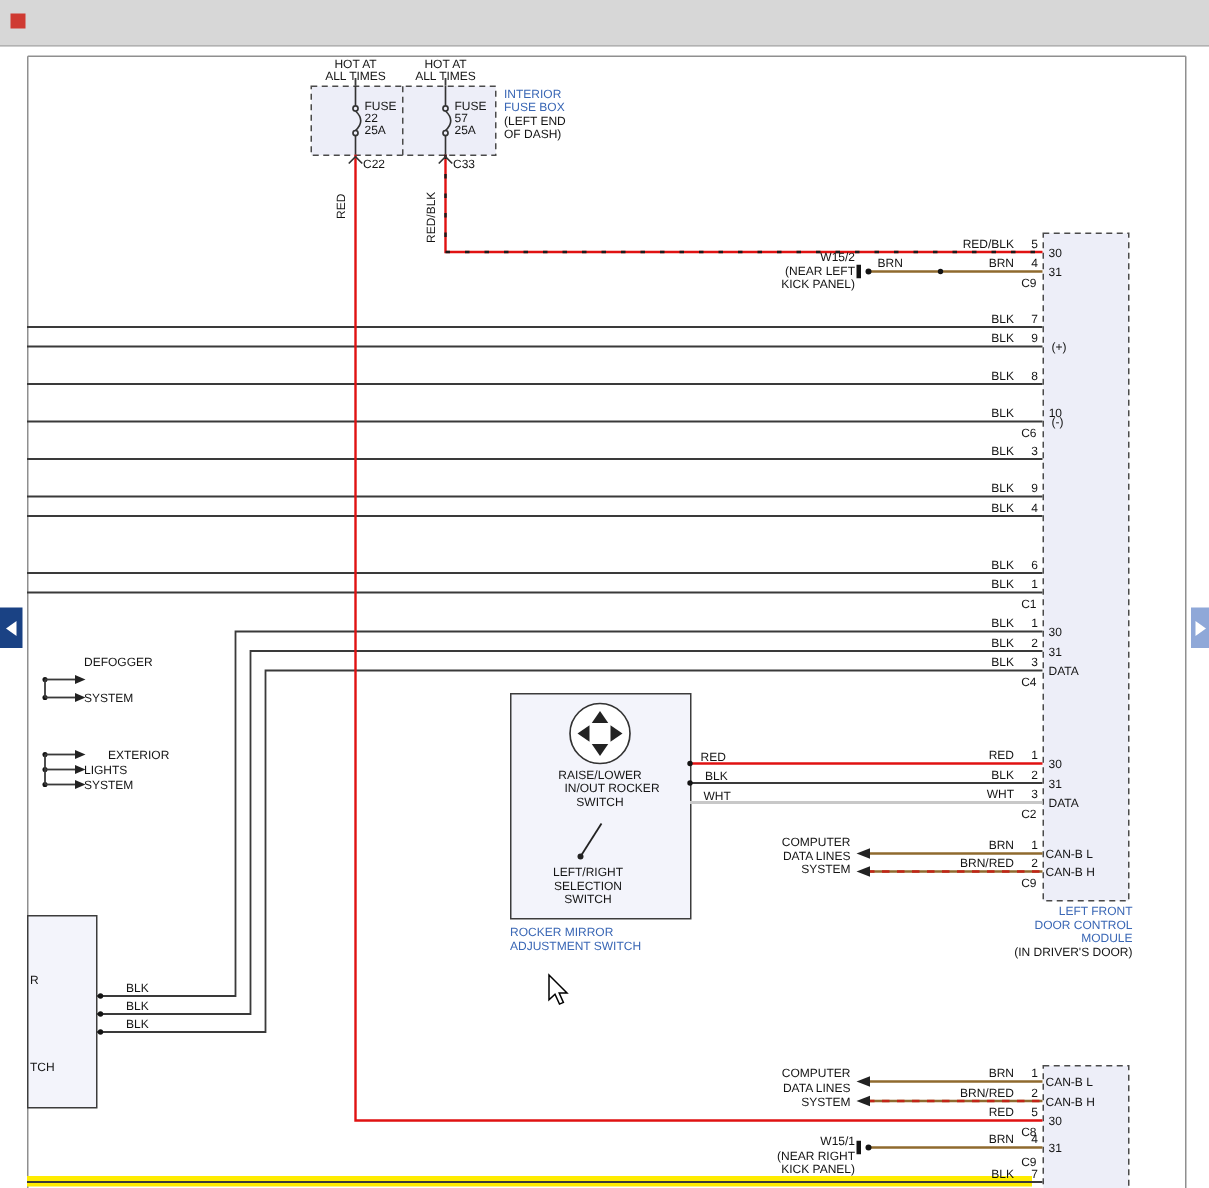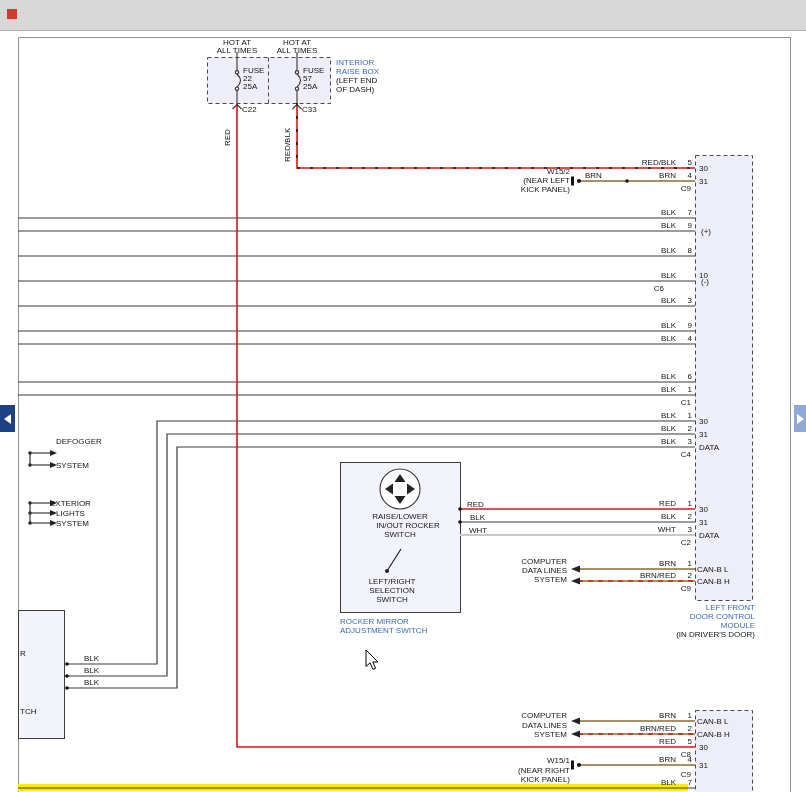--- a/index.html
+++ b/index.html
@@ -197,21 +197,21 @@
   <div class="t tc" style="left:267px;top:46px;width:60px">ALL TIMES</div>
 
   <div class="t" style="left:243px;top:66px">FUSE</div>
   <div class="t" style="left:243px;top:74px">22</div>
   <div class="t" style="left:243px;top:82px">25A</div>
   <div class="t" style="left:303px;top:66px">FUSE</div>
   <div class="t" style="left:303px;top:74px">57</div>
   <div class="t" style="left:303px;top:82px">25A</div>
 
   <div class="t blue" style="left:336px;top:58px">INTERIOR</div>
-  <div class="t blue" style="left:336px;top:67px">RAISE BOX</div>
+  <div class="t blue" style="left:336px;top:67px">FUSE BOX</div>
   <div class="t" style="left:336px;top:76px">(LEFT END</div>
   <div class="t" style="left:336px;top:85px">OF DASH)</div>
 
   <div class="t" style="left:242px;top:105px">C22</div>
   <div class="t" style="left:302px;top:105px">C33</div>
 
   <div class="t vt" style="left:223px;top:112px;height:34px">RED</div>
   <div class="t vt" style="left:283px;top:114px;height:48px">RED/BLK</div>
 
   <div class="t tr" style="left:576px;top:158px;width:100px">RED/BLK</div>
@@ -261,21 +261,21 @@
   <div class="t" style="left:699px;top:417px">30</div>
   <div class="t" style="left:699px;top:430px">31</div>
   <div class="t" style="left:699px;top:443px">DATA</div>
   <div class="t" style="left:699px;top:505px">30</div>
   <div class="t" style="left:699px;top:518px">31</div>
   <div class="t" style="left:699px;top:531px">DATA</div>
   <div class="t" style="left:697px;top:565px">CAN-B L</div>
   <div class="t" style="left:697px;top:577px">CAN-B H</div>
 
   <div class="t tr" style="left:651px;top:184px;width:40px">C9</div>
-  <div class="t tr" style="left:624px;top:284px;width:40px">C6</div>
+  <div class="t tr" style="left:651px;top:284px;width:40px">C6</div>
   <div class="t tr" style="left:651px;top:398px;width:40px">C1</div>
   <div class="t tr" style="left:651px;top:450px;width:40px">C4</div>
   <div class="t tr" style="left:651px;top:538px;width:40px">C2</div>
   <div class="t tr" style="left:651px;top:584px;width:40px">C9</div>
 
   <div class="t tr blue" style="left:640px;top:603px;width:115px">LEFT FRONT</div>
   <div class="t tr blue" style="left:640px;top:612px;width:115px">DOOR CONTROL</div>
   <div class="t tr blue" style="left:640px;top:621px;width:115px">MODULE</div>
   <div class="t tr" style="left:640px;top:630px;width:115px">(IN DRIVER'S DOOR)</div>
 
@@ -283,21 +283,21 @@
   <div class="t tr" style="left:470px;top:176px;width:100px">(NEAR LEFT</div>
   <div class="t tr" style="left:470px;top:185px;width:100px">KICK PANEL)</div>
   <div class="t" style="left:585px;top:171px">BRN</div>
 
   <div class="t tr" style="left:467px;top:557px;width:100px">COMPUTER</div>
   <div class="t tr" style="left:467px;top:566px;width:100px">DATA LINES</div>
   <div class="t tr" style="left:467px;top:575px;width:100px">SYSTEM</div>
 
   <div class="t" style="left:56px;top:437px">DEFOGGER</div>
   <div class="t" style="left:56px;top:461px">SYSTEM</div>
-  <div class="t" style="left:50px;top:499px">EXTERIOR</div>
+  <div class="t" style="left:72px;top:499px">EXTERIOR</div>
   <div class="t" style="left:56px;top:509px">LIGHTS</div>
   <div class="t" style="left:56px;top:519px">SYSTEM</div>
 
   <div class="t tc" style="left:342px;top:512px;width:116px">RAISE/LOWER</div>
   <div class="t tc" style="left:350px;top:521px;width:116px">IN/OUT ROCKER</div>
   <div class="t tc" style="left:342px;top:530px;width:116px">SWITCH</div>
   <div class="t tc" style="left:334px;top:577px;width:116px">LEFT/RIGHT</div>
   <div class="t tc" style="left:334px;top:586px;width:116px">SELECTION</div>
   <div class="t tc" style="left:334px;top:595px;width:116px">SWITCH</div>
   <div class="t blue" style="left:340px;top:617px">ROCKER MIRROR</div>

